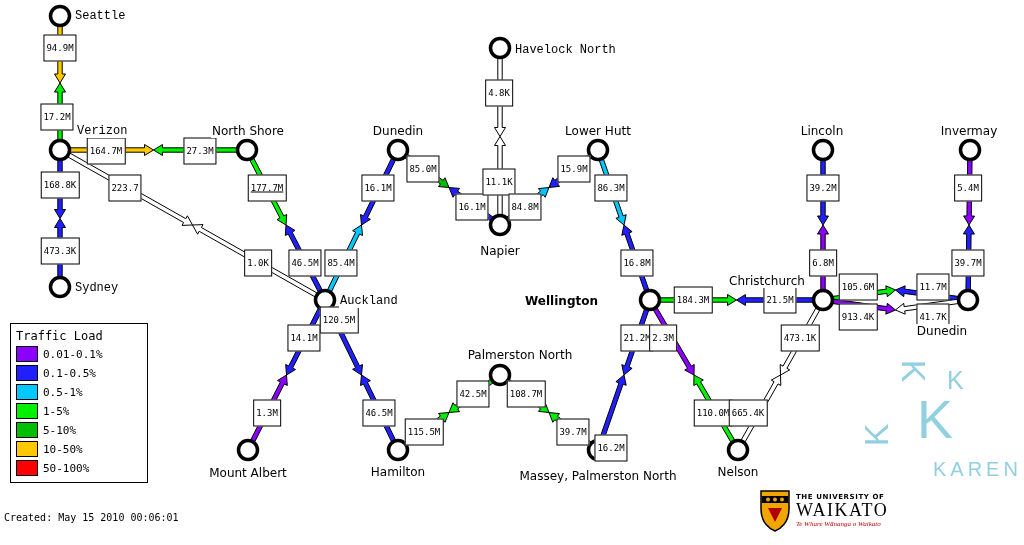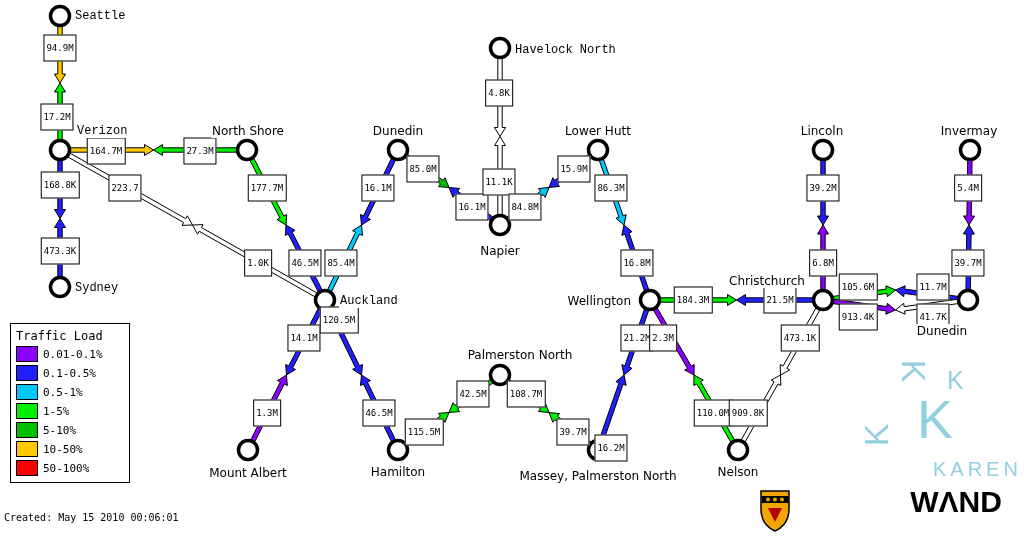--- a/index.html
+++ b/index.html
@@ -17,21 +17,21 @@
   }
   .nodelabel {
     position:absolute; font:12px "DejaVu Sans", sans-serif; line-height:14px;
     background:#fff; padding:0 1px; white-space:nowrap;
   }
   .nodelabel.middle { transform:translate(-50%,-50%); }
   .nodelabel.start  { transform:translate(0,-50%);font-family:Liberation Mono, monospace; }
   .nodelabel.end    { transform:translate(-100%,-50%); }
 
   #legend {
-    position:absolute; left:10px; top:323px; width:120px;
+    position:absolute; left:10px; top:323px; width:138px;
     background:#fff; border:1px solid #000; padding:4px 16px 6px 4px;
   }
   #legend-title { font:12px "DejaVu Sans Mono", monospace; margin:1px 0 3px 1px; }
   .legend-row { display:flex; align-items:center; margin-top:3px; }
   .legend-swatch { width:22px; height:16px; border:1px solid #000; margin:0 5px 0 1px; flex:none; }
   .legend-label { font:11px "DejaVu Sans Mono", monospace; }
 
   #created { position:absolute; left:4px; top:512px; font:10px "DejaVu Sans Mono", monospace; }
 
   
@@ -127,21 +127,21 @@
 
   <div id="labels">
       <div class="linklabel" style="left: 60px; top: 48px;">94.9M</div>
       <div class="linklabel" style="left: 57px; top: 117px;">17.2M</div>
       <div class="linklabel" style="left: 106px; top: 151px;">164.7M</div>
       <div class="linklabel" style="left: 200px; top: 151px;">27.3M</div>
       <div class="linklabel" style="left: 60px; top: 185px;">168.8K</div>
       <div class="linklabel" style="left: 60px; top: 251px;">473.3K</div>
       <div class="linklabel" style="left: 125px; top: 188px;">223.7</div>
       <div class="linklabel" style="left: 258px; top: 263px;">1.0K</div>
-      <div class="linklabel" style="left: 267px; top: 188px;">177.7M</div>
+      <div class="linklabel" style="left: 267px; top: 188px; text-decoration: underline;">177.7M</div>
       <div class="linklabel" style="left: 305px; top: 263px;">46.5M</div>
       <div class="linklabel" style="left: 378px; top: 188px;">16.1M</div>
       <div class="linklabel" style="left: 341px; top: 263px;">85.4M</div>
       <div class="linklabel" style="left: 423px; top: 169px;">85.0M</div>
       <div class="linklabel" style="left: 472px; top: 207px;">16.1M</div>
       <div class="linklabel" style="left: 499px; top: 93px;">4.8K</div>
       <div class="linklabel" style="left: 499px; top: 182px;">11.1K</div>
       <div class="linklabel" style="left: 574px; top: 169px;">15.9M</div>
       <div class="linklabel" style="left: 525px; top: 207px;">84.8M</div>
       <div class="linklabel" style="left: 611px; top: 188px;">86.3M</div>
@@ -161,34 +161,34 @@
       <div class="linklabel" style="left: 339px; top: 320px;">120.5M</div>
       <div class="linklabel" style="left: 379px; top: 413px;">46.5M</div>
       <div class="linklabel" style="left: 424px; top: 432px;">115.5M</div>
       <div class="linklabel" style="left: 473px; top: 394px;">42.5M</div>
       <div class="linklabel" style="left: 526px; top: 394px;">108.7M</div>
       <div class="linklabel" style="left: 573px; top: 432px;">39.7M</div>
       <div class="linklabel" style="left: 637px; top: 338px;">21.2M</div>
       <div class="linklabel" style="left: 611px; top: 413px; margin-top: 35px;">16.2M</div>
       <div class="linklabel" style="left: 663px; top: 338px;">2.3M</div>
       <div class="linklabel" style="left: 713px; top: 413px;">110.0M</div>
-      <div class="linklabel" style="left: 748px; top: 413px;">909.8K</div>
+      <div class="linklabel" style="left: 748px; top: 413px;">665.4K</div>
       <div class="linklabel" style="left: 800px; top: 338px;">473.1K</div>
       <div class="nodelabel start" style="left: 74px; top: 16px;">Seattle</div>
       <div class="nodelabel start" style="left: 514px; top: 50px;">Havelock North</div>
       <div class="nodelabel start" style="left: 76px; top: 131px;">Verizon</div>
       <div class="nodelabel middle" style="left: 248px; top: 131px;">North Shore</div>
       <div class="nodelabel middle" style="left: 398px; top: 131px;">Dunedin</div>
       <div class="nodelabel middle" style="left: 598px; top: 131px;">Lower Hutt</div>
       <div class="nodelabel middle" style="left: 822px; top: 131px;">Lincoln</div>
       <div class="nodelabel middle" style="left: 969px; top: 131px;">Invermay</div>
       <div class="nodelabel middle" style="left: 500px; top: 251px;">Napier</div>
       <div class="nodelabel start" style="left: 74px; top: 288px;">Sydney</div>
       <div class="nodelabel start" style="left: 339px; top: 301px;">Auckland</div>
-      <div class="nodelabel end" style="left: 632px; top: 301px;">Wellington</div>
+      <div class="nodelabel end" style="left: 599px; top: 301px; font-weight: bold;">Wellington</div>
       <div class="nodelabel middle" style="left: 767px; top: 281px;">Christchurch</div>
       <div class="nodelabel middle" style="left: 942px; top: 331px;">Dunedin</div>
       <div class="nodelabel middle" style="left: 248px; top: 473px;">Mount Albert</div>
       <div class="nodelabel middle" style="left: 398px; top: 472px;">Hamilton</div>
       <div class="nodelabel middle" style="left: 500px; top: 355px; margin-left: 20px;">Palmerston North</div>
       <div class="nodelabel middle" style="left: 598px; top: 476px;">Massey, Palmerston North</div>
       <div class="nodelabel middle" style="left: 738px; top: 472px;">Nelson</div>
     </div>
 
   <div id="legend">
@@ -237,18 +237,22 @@
 
   <div id="waikato">
     <svg width="30" height="42" viewBox="0 0 30 42">
       <path d="M1,1 h28 v18 c0,14 -9,20 -14,22 c-5,-2 -14,-8 -14,-22 z" fill="#F0A500" stroke="#000" stroke-width="1.5"></path>
       <rect x="1.8" y="6" width="26.4" height="7" fill="#000"></rect>
       <circle cx="8" cy="9.5" r="2" fill="#F0A500"></circle>
       <circle cx="15" cy="9.5" r="2" fill="#F0A500"></circle>
       <circle cx="22" cy="9.5" r="2" fill="#F0A500"></circle>
       <path d="M8,18 h14 l-7,14 z" fill="#B00000"></path>
     </svg>
+    <div id="waikato-text">
+      <div id="waikato-line1">THE UNIVERSITY OF</div>
+      <div id="waikato-line2">WAIKATO</div>
+      <div id="waikato-line3">Te Whare Wānanga o Waikato</div>
+    </div>
   </div>
 
   <div id="wand">
-    <div id="wand-text">WΛND</div>
   </div>
 </div>
 
 </body></html>

